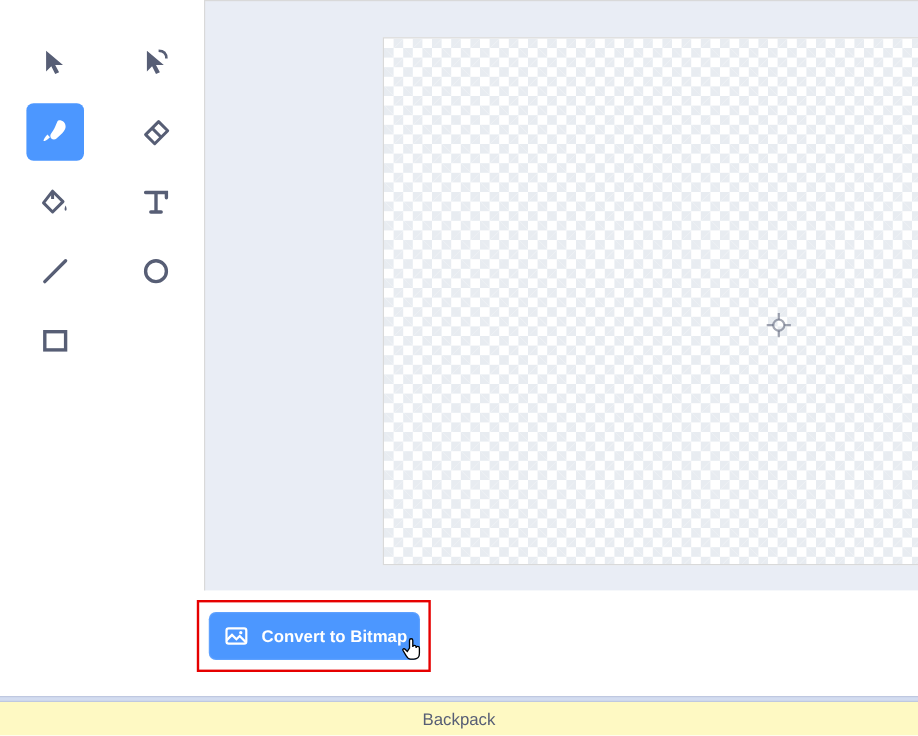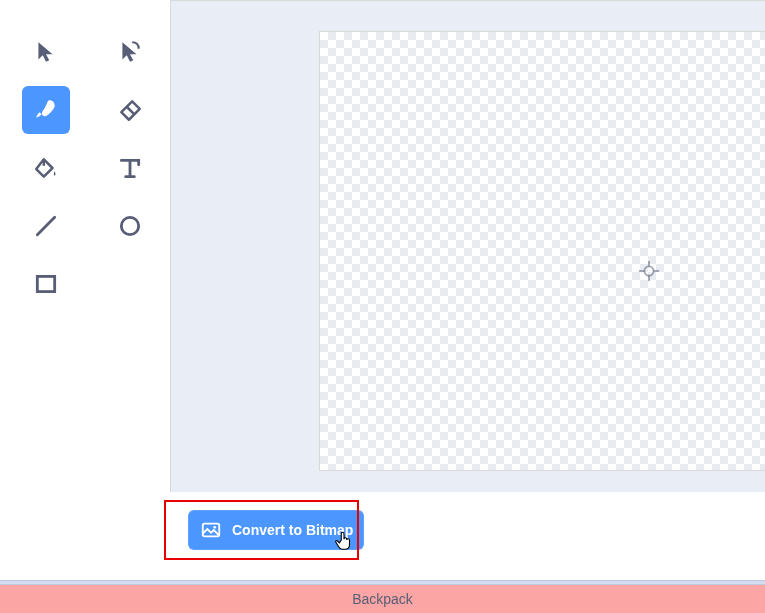--- a/index.html
+++ b/index.html
@@ -80,21 +80,21 @@
   
   .highlight-box {
     position: absolute;
     left: 164px; top: 500px;
     width: 195px; height: 60px;
     border: 2px solid #e60000;
     pointer-events: none;
   }
   .convert-btn {
     position: absolute;
-    left: 188px; top: 510px;
+    left: 174px; top: 510px;
     width: 176px; height: 40px;
     background: #4C97FF;
     color: #fff;
     border-radius: 6px;
     display: flex;
     align-items: center;
     padding-left: 12px;
     gap: 10px;
     font-weight: 700;
     font-size: 14px;
@@ -124,21 +124,21 @@
   }
   .footer {
     position: absolute;
     left: 0; top: 585px;
     width: 765px; height: 28px;
     display: flex;
     align-items: center;
     justify-content: center;
     color: #575e75;
     font-size: 14px;
-    background: #fca5a5;
+    background: #fef9c3;
     cursor: pointer;
   }
 </style>
 </head>
 <body>
 
 <div class="root">
 
   <div class="toolbox">
     <div class="tool-btn">

